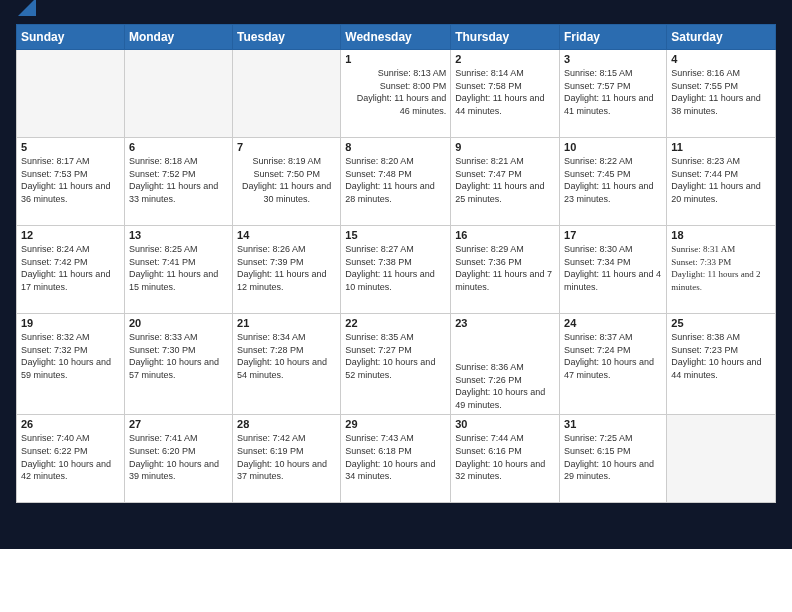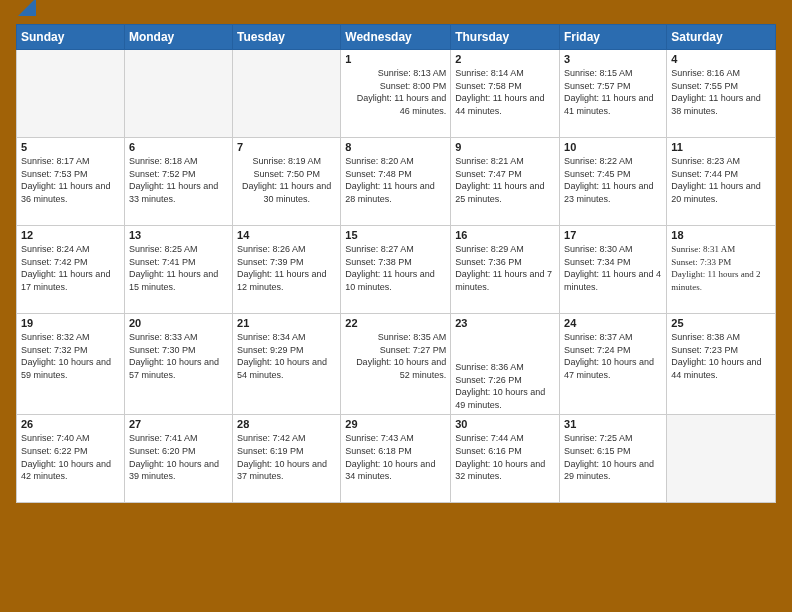--- a/index.html
+++ b/index.html
@@ -5,22 +5,22 @@
     * { box-sizing: border-box; margin: 0; padding: 0; }
     body {
       font-family: Arial, sans-serif;
       background: #fff;
       width: 792px;
       height: 612px;
       overflow: hidden;
     }
     .page {
       width: 792px;
-      height: 612px;
-      background: #a16207;
+      height: 549px;
+      background: #0f172a;
       padding: 10px 16px 16px 16px;
     }
     .header {
       display: flex;
       align-items: flex-start;
       justify-content: space-between;
       margin-bottom: 8px;
     }
     .logo {
       display: flex;
@@ -261,26 +261,26 @@
           </td>
           <td>
             <span class="day-number">20</span>
             <div class="day-info" style="white-space: pre-line;">Sunrise: 8:33 AM
 Sunset: 7:30 PM
 Daylight: 10 hours and 57 minutes.</div>
           </td>
           <td>
             <span class="day-number">21</span>
             <div class="day-info" style="white-space: pre-line;">Sunrise: 8:34 AM
-Sunset: 9:29 PM
+Sunset: 7:28 PM
 Daylight: 10 hours and 54 minutes.</div>
           </td>
           <td>
             <span class="day-number">22</span>
-            <div class="day-info" style="white-space: pre-line; text-align: right;">Sunrise: 8:35 AM
+            <div class="day-info" style="white-space: pre-line;">Sunrise: 8:35 AM
 Sunset: 7:27 PM
 Daylight: 10 hours and 52 minutes.</div>
           </td>
           <td>
             <span class="day-number">23</span>
             <div class="day-info" style="white-space: pre-line; margin-top: 32px;">Sunrise: 8:36 AM
 Sunset: 7:26 PM
 Daylight: 10 hours and 49 minutes.</div>
           </td>
           <td>

